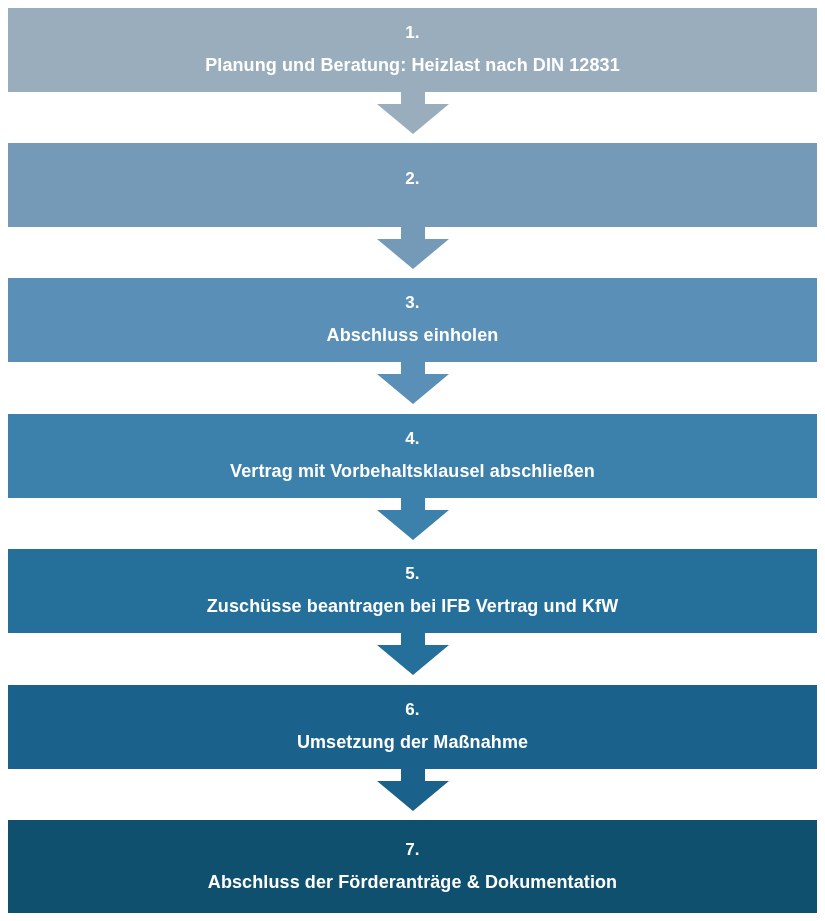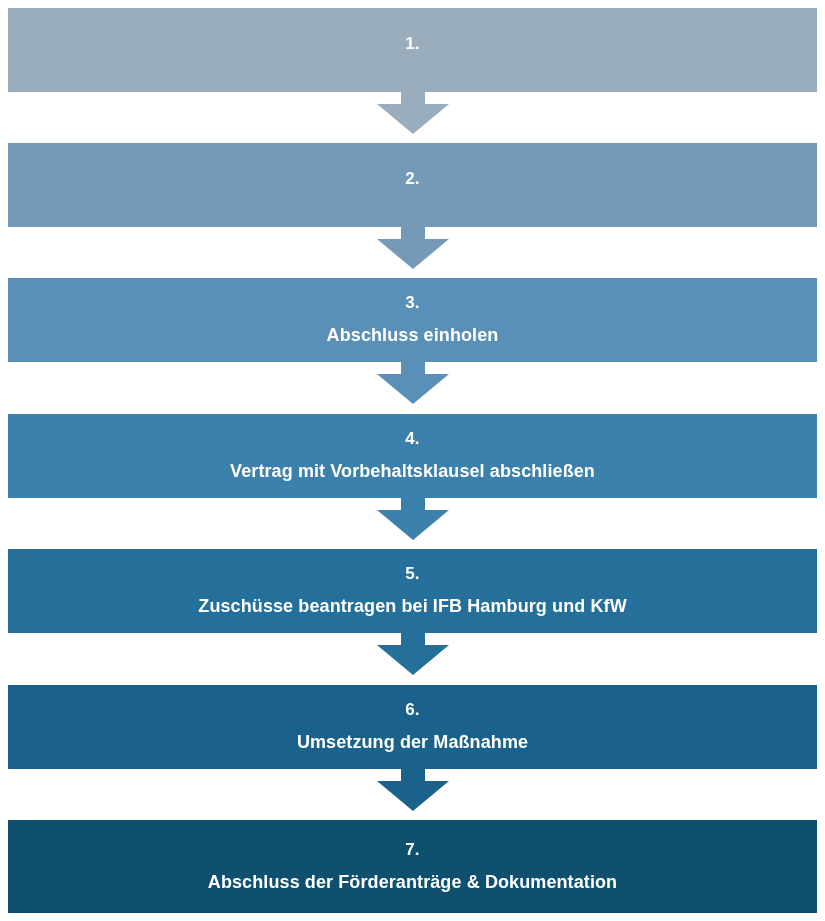--- a/index.html
+++ b/index.html
@@ -100,35 +100,36 @@
         <path d="M24,0 L48,0 L48,26 L72,26 L36,56 L0,26 L24,26 Z" fill="#256f9b"></path>
       </svg>
     </div>
     <div class="connector" style="top: 755px;">
       <svg viewBox="0 0 72 56">
         <path d="M24,0 L48,0 L48,26 L72,26 L36,56 L0,26 L24,26 Z" fill="#1a628c"></path>
       </svg>
     </div>
     <div class="step" style="top: 8px; background: rgb(154, 173, 189);">
       <div class="step-number">1.</div>
+      <div class="step-label">Planung und Beratung: Heizlast nach DIN 12831</div>
     </div>
     <div class="step" style="top: 143px; background: rgb(117, 154, 184);">
       <div class="step-number">2.</div>
     </div>
     <div class="step" style="top: 278px; background: rgb(90, 143, 184);">
       <div class="step-number">3.</div>
       <div class="step-label">Abschluss einholen</div>
     </div>
     <div class="step" style="top: 414px; background: rgb(60, 129, 171);">
       <div class="step-number">4.</div>
       <div class="step-label">Vertrag mit Vorbehaltsklausel abschließen</div>
     </div>
     <div class="step" style="top: 549px; background: rgb(37, 111, 155);">
       <div class="step-number">5.</div>
-      <div class="step-label">Zuschüsse beantragen bei IFB Hamburg und KfW</div>
+      <div class="step-label">Zuschüsse beantragen bei IFB Vertrag und KfW</div>
     </div>
     <div class="step" style="top: 685px; background: rgb(26, 98, 140);">
       <div class="step-number">6.</div>
       <div class="step-label">Umsetzung der Maßnahme</div>
     </div>
     <div class="step" style="top: 820px; background: rgb(16, 80, 111); height: 93px;">
       <div class="step-number">7.</div>
       <div class="step-label">Abschluss der Förderanträge &amp; Dokumentation</div>
     </div>
   </div>

